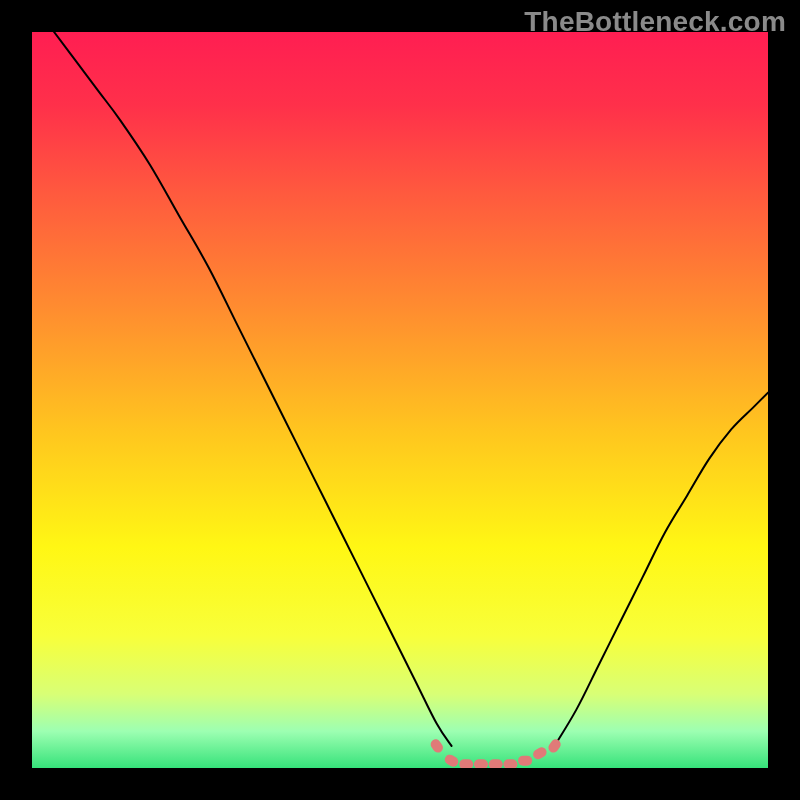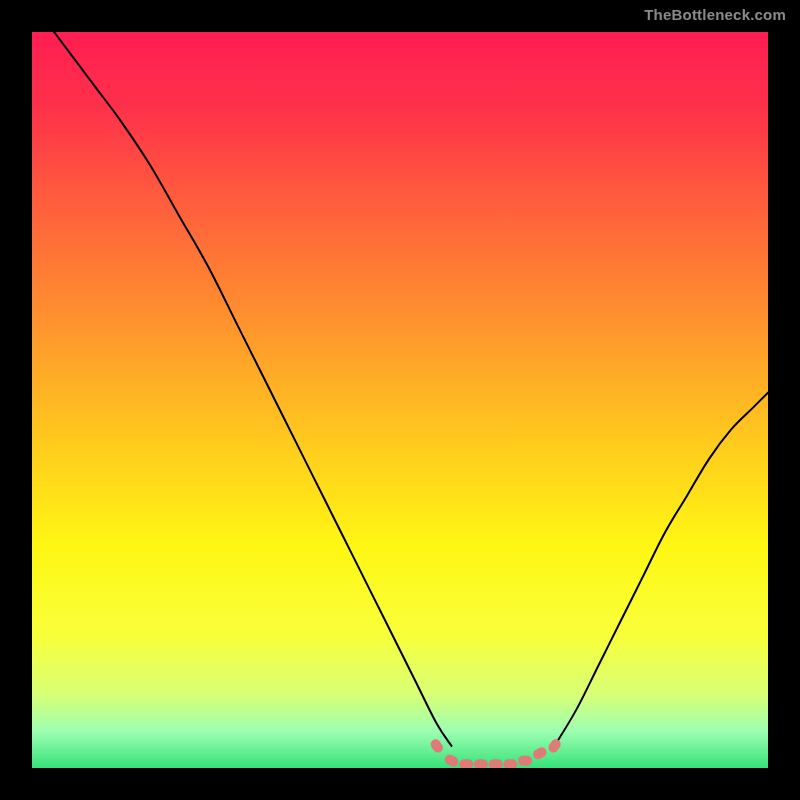--- a/index.html
+++ b/index.html
@@ -38,21 +38,21 @@
     left: 0;
     top: 0;
     width: 100%;
     height: 100%;
   }
   .watermark {
     position: absolute;
     top: 6px;
     right: 14px;
     font-family: Arial, Helvetica, sans-serif;
-    font-size: 15px;
+    font-size: 28px;
     font-weight: bold;
     color: #8a8a8a;
     letter-spacing: 0.2px;
   }
 </style>
 </head>
 <body>
 
 <div class="frame">
 

